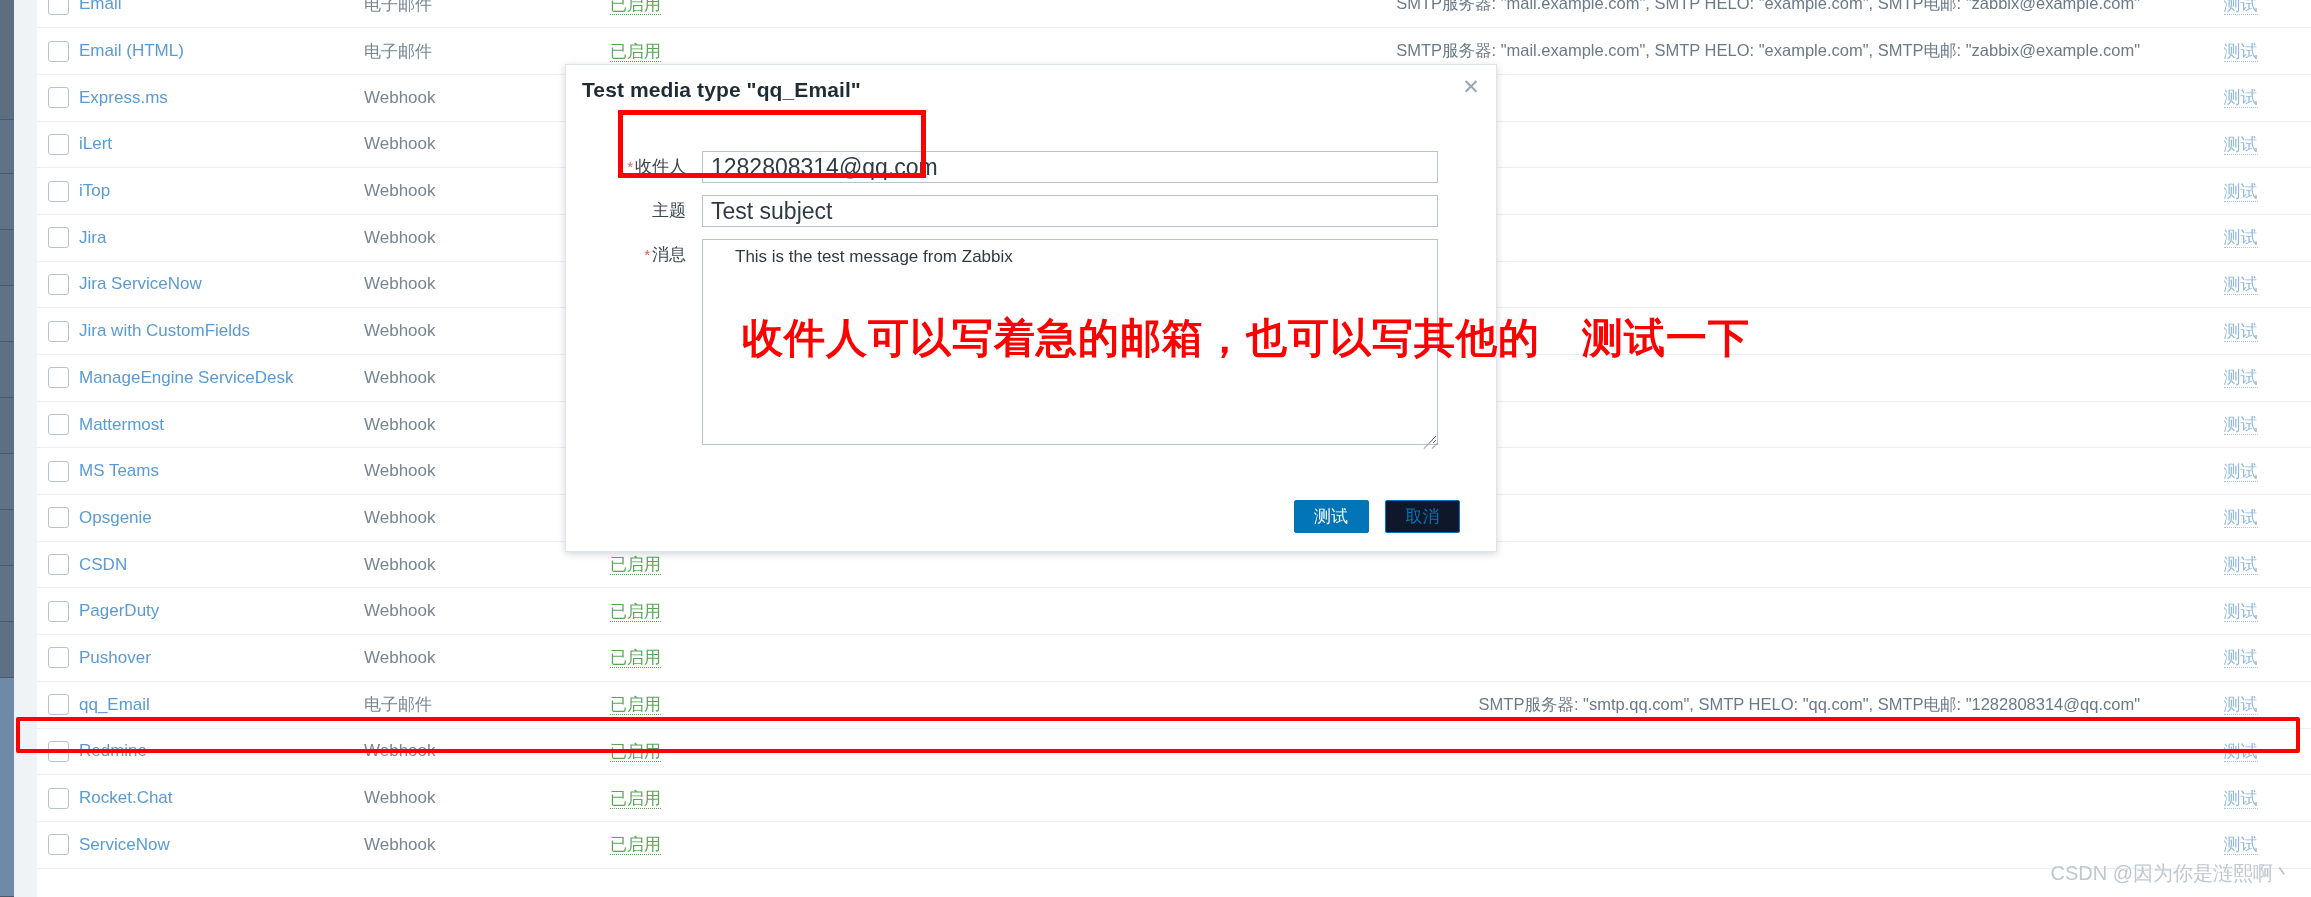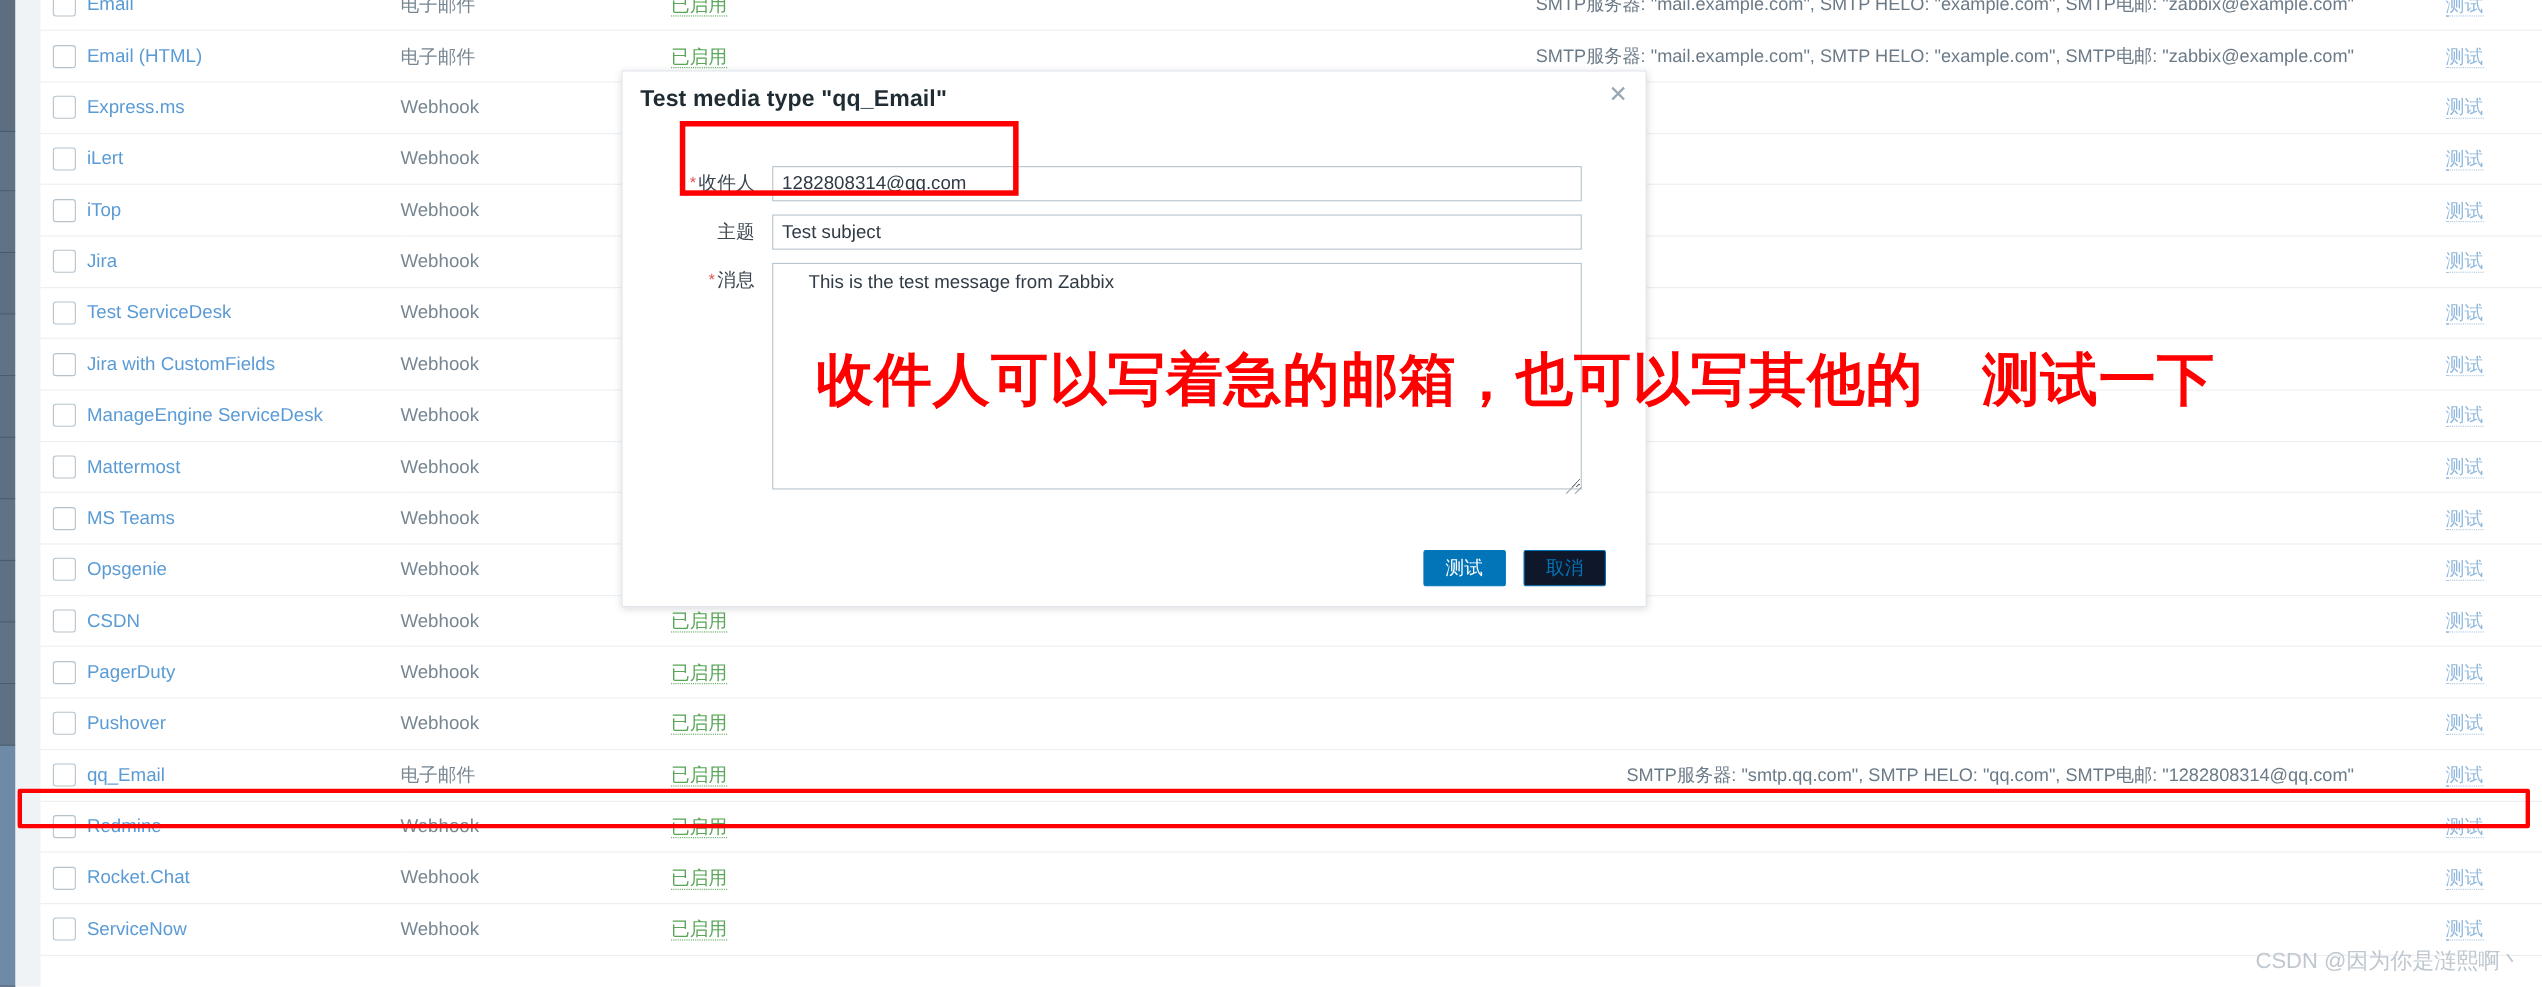--- a/index.html
+++ b/index.html
@@ -145,21 +145,21 @@
     vertical-align: top;
     margin-right: 2px;
   }
   .finput {
     position: absolute;
     left: 136px;
     width: 736px;
     height: 32px;
     border: 1px solid #b8c3cc;
     background: #fff;
-    font-size: 17px;
+    font-size: 23px;
     color: #2f3a44;
     padding: 0 8px;
     font-family: "Liberation Sans", "DejaVu Sans", sans-serif;
     outline: none;
   }
   .ftextarea {
     position: absolute;
     left: 136px;
     width: 736px;
     height: 206px;
@@ -225,21 +225,21 @@
   .anno-box {
     position: absolute;
     border: 5px solid #fe0000;
     pointer-events: none;
     z-index: 60;
   }
   #anno-recipient { left: 618px; top: 110px; width: 308px; height: 68px; }
   .anno-text {
     position: absolute;
     color: #fe0000;
-    font-size: 52px;
+    font-size: 41px;
     font-weight: bold;
     white-space: pre;
     letter-spacing: 1px;
     z-index: 60;
     pointer-events: none;
     font-family: "DejaVu Sans", "Liberation Sans", sans-serif;
     text-align: center;
   }
   #anno-note { left: 742px; top: 311px; }
 
@@ -319,21 +319,21 @@
         <tr>
           <td class="c-check"><span class="chk"></span></td>
           <td class="c-name"><span class="link">Jira</span></td>
           <td class="c-type">Webhook</td>
           <td class="c-status"><span class="status-enabled">已启用</span></td>
           <td class="c-details"></td>
           <td class="c-action"><span class="test-link">测试</span></td>
         </tr>
         <tr>
           <td class="c-check"><span class="chk"></span></td>
-          <td class="c-name"><span class="link">Test ServiceDesk</span></td>
+          <td class="c-name"><span class="link">Jira ServiceNow</span></td>
           <td class="c-type">Webhook</td>
           <td class="c-status"><span class="status-enabled">已启用</span></td>
           <td class="c-details"></td>
           <td class="c-action"><span class="test-link">测试</span></td>
         </tr>
         <tr>
           <td class="c-check"><span class="chk"></span></td>
           <td class="c-name"><span class="link">Jira with CustomFields</span></td>
           <td class="c-type">Webhook</td>
           <td class="c-status"><span class="status-enabled">已启用</span></td>

